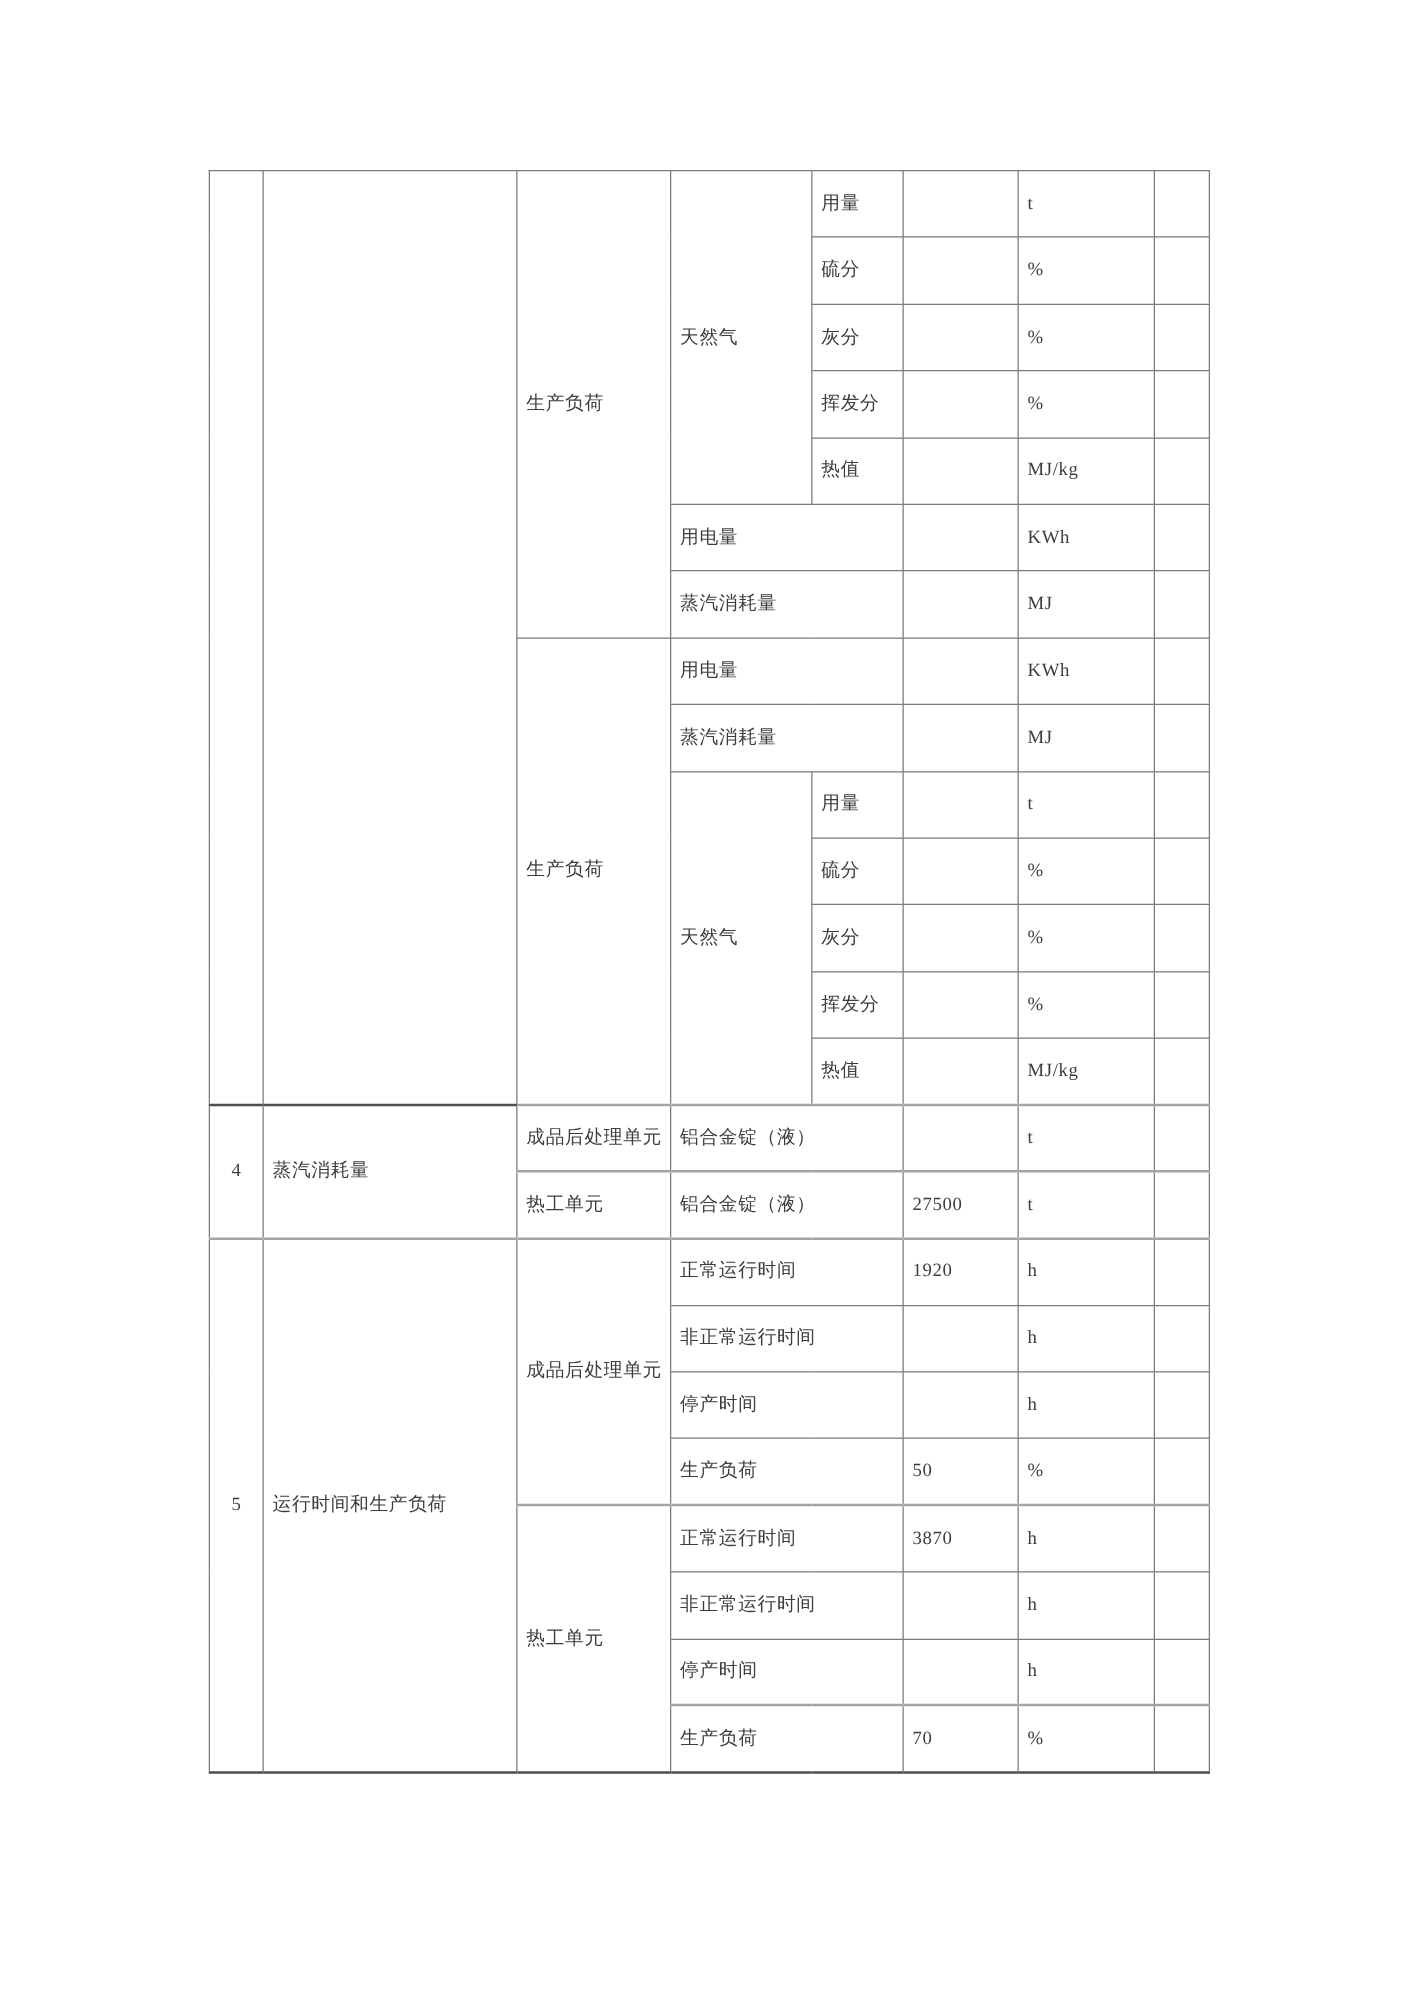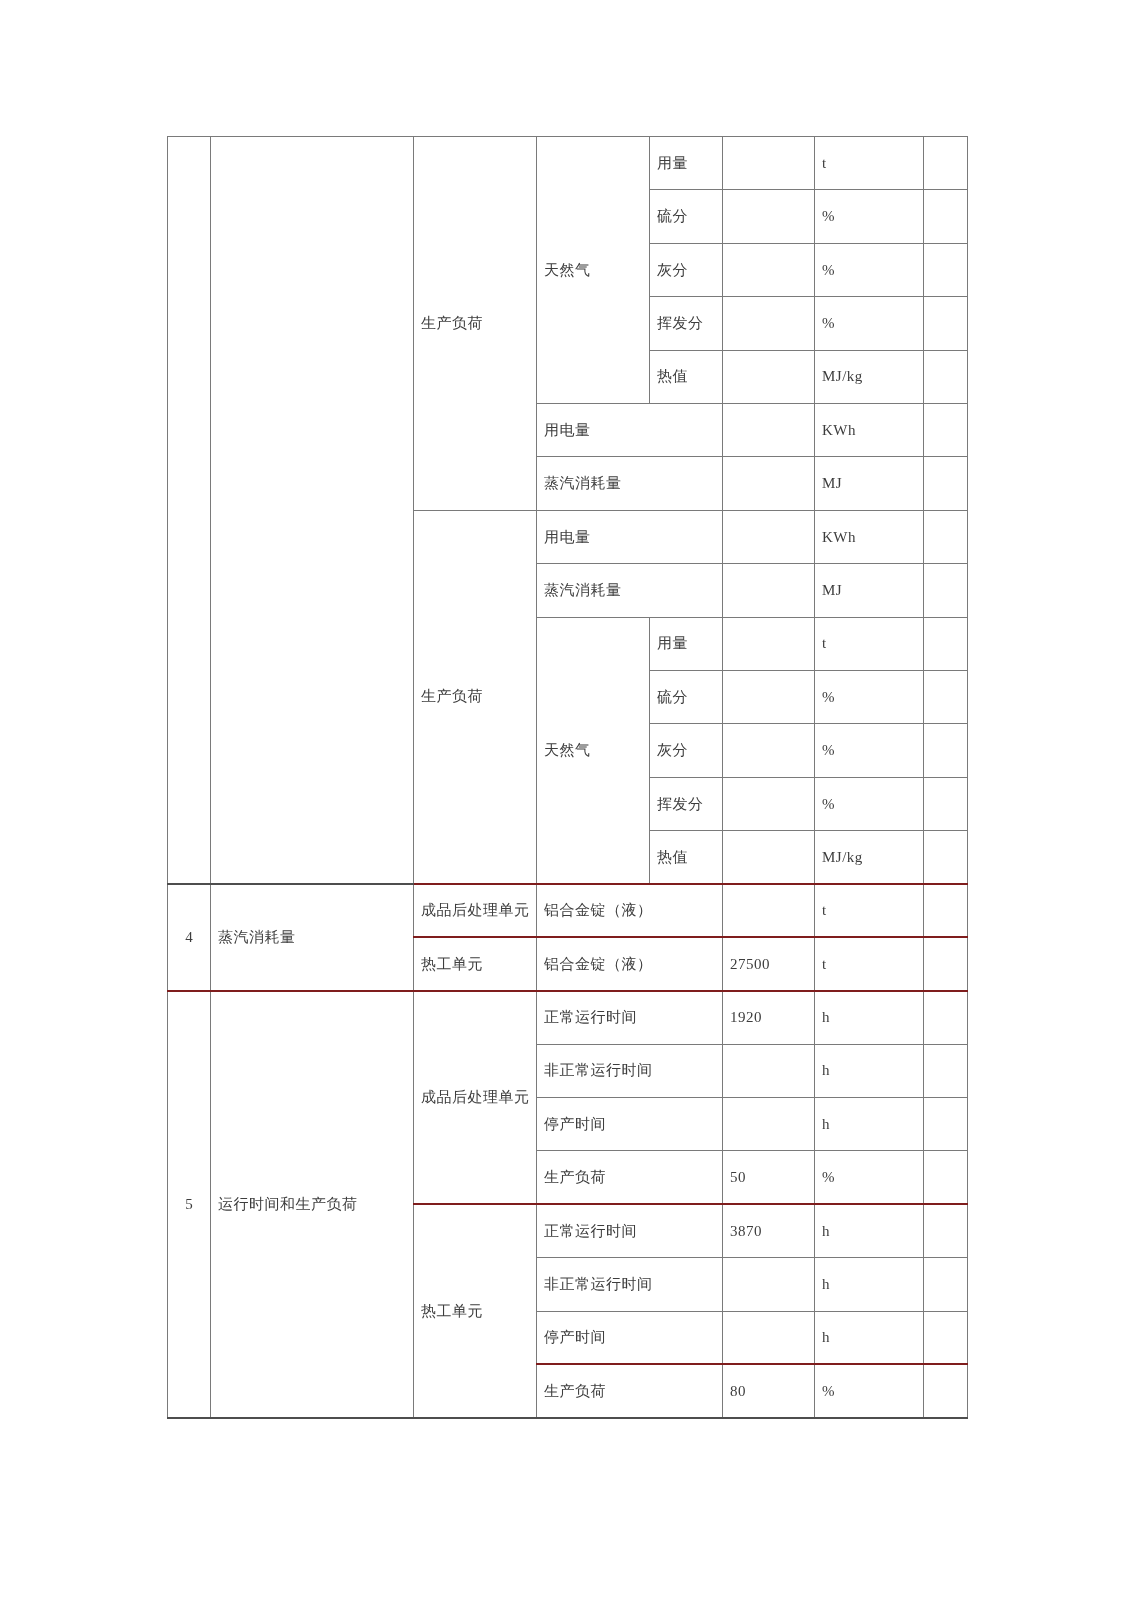--- a/index.html
+++ b/index.html
@@ -13,21 +13,21 @@
   }
   .doc-table tr{height:53.4px;}
   .doc-table td{
     border:1px solid #7a7a7a;
     padding:0 2px 0 7px;
     font-size:15px;color:#3d3d3d;line-height:1.25;
     vertical-align:middle;overflow:hidden;
     letter-spacing:0.5px;
   }
   td.num{text-align:center;padding:0;letter-spacing:0;}
-  td.hb{border-top:2px solid #7f1d1d;}
+  td.hb{border-top:2px solid #a3a3a3;}
   td.bb{border-bottom:2px solid #4e4e4e;}
 </style>
 </head>
 <body>
 
 <table class="doc-table">
   <colgroup>
     <col style="width:43px">
       <col style="width:203px">
       <col style="width:123px">
@@ -189,18 +189,18 @@
       <td></td>
     </tr>
     <tr>
       <td colspan="2">停产时间</td>
       <td></td>
       <td>h</td>
       <td></td>
     </tr>
     <tr>
       <td class="hb bb" colspan="2">生产负荷</td>
-      <td class="hb bb">80</td>
+      <td class="hb bb">70</td>
       <td class="hb bb">%</td>
       <td class="hb bb"></td>
     </tr>
   </tbody>
 </table>
 
 </body></html>

